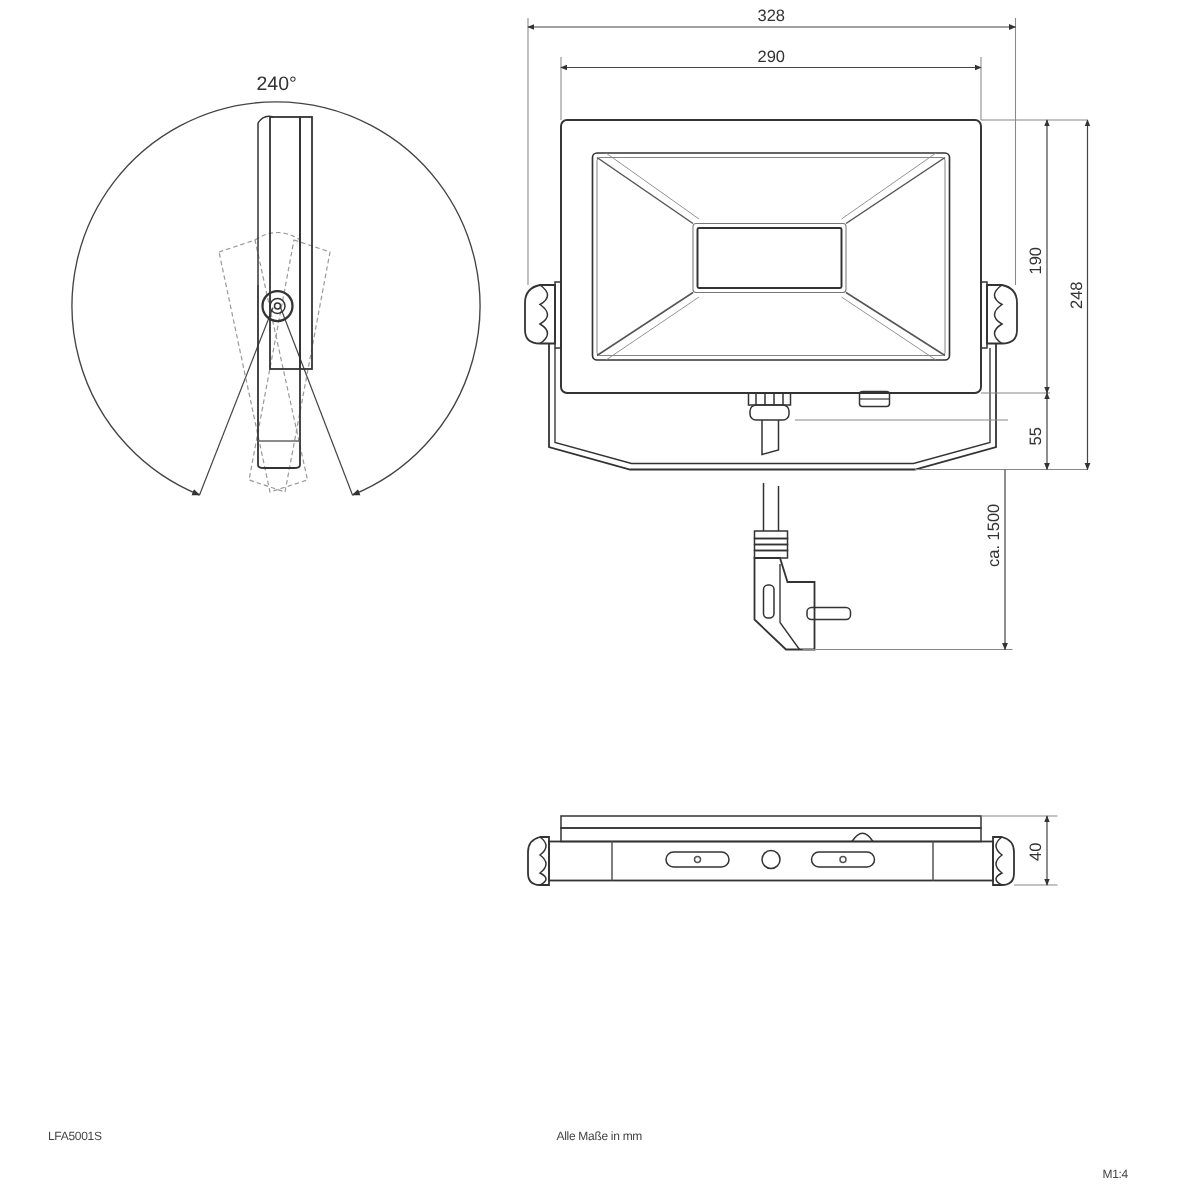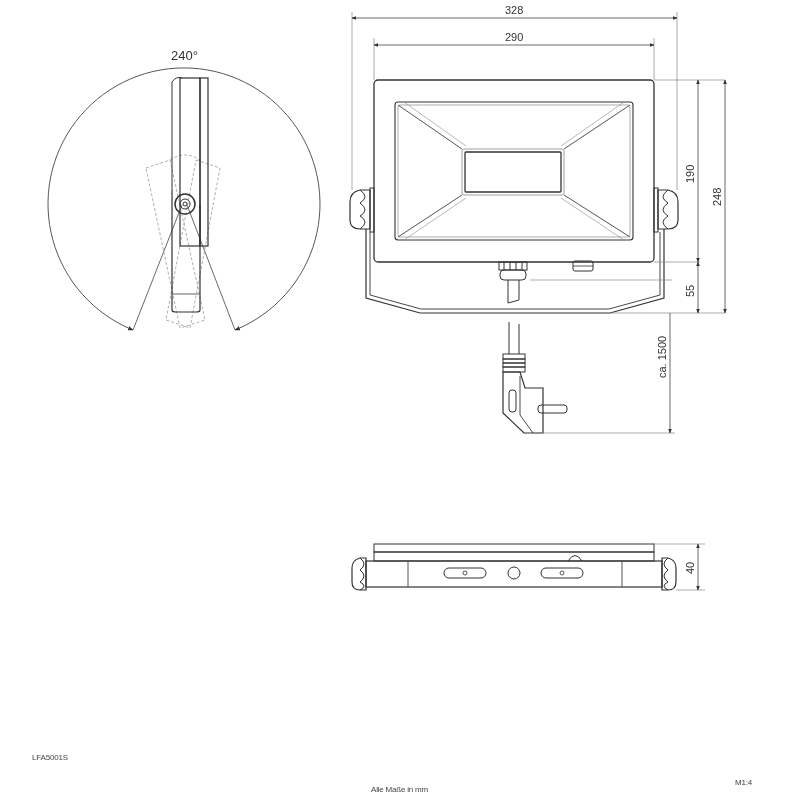--- a/index.html
+++ b/index.html
@@ -151,14 +151,14 @@
     <path d="M 668 558 Q 660 564 668 570 Q 660 576 668 582 Q 660 586 668 590"></path>
 
     <line x1="654" y1="544" x2="705" y2="544" stroke="#888" stroke-width="0.7"></line>
     <line x1="676" y1="590" x2="705" y2="590" stroke="#888" stroke-width="0.7"></line>
     <line x1="698" y1="544" x2="698" y2="590" stroke="#444" stroke-width="0.8" marker-start="url(#arr)" marker-end="url(#arr)"></line>
   </g>
   <text class="dimtext" transform="translate(694,574) rotate(-90)">40</text>
 </svg>
 
 <div class="foot" style="left:32px;">LFA5001S</div>
-<div class="foot" style="left:371px;margin-top:32px;">Alle Maße in mm</div>
+<div class="foot" style="left:371px;">Alle Maße in mm</div>
 <div class="foot" style="left:735px;margin-top:25px;">M1:4</div>
 
 </body></html>

